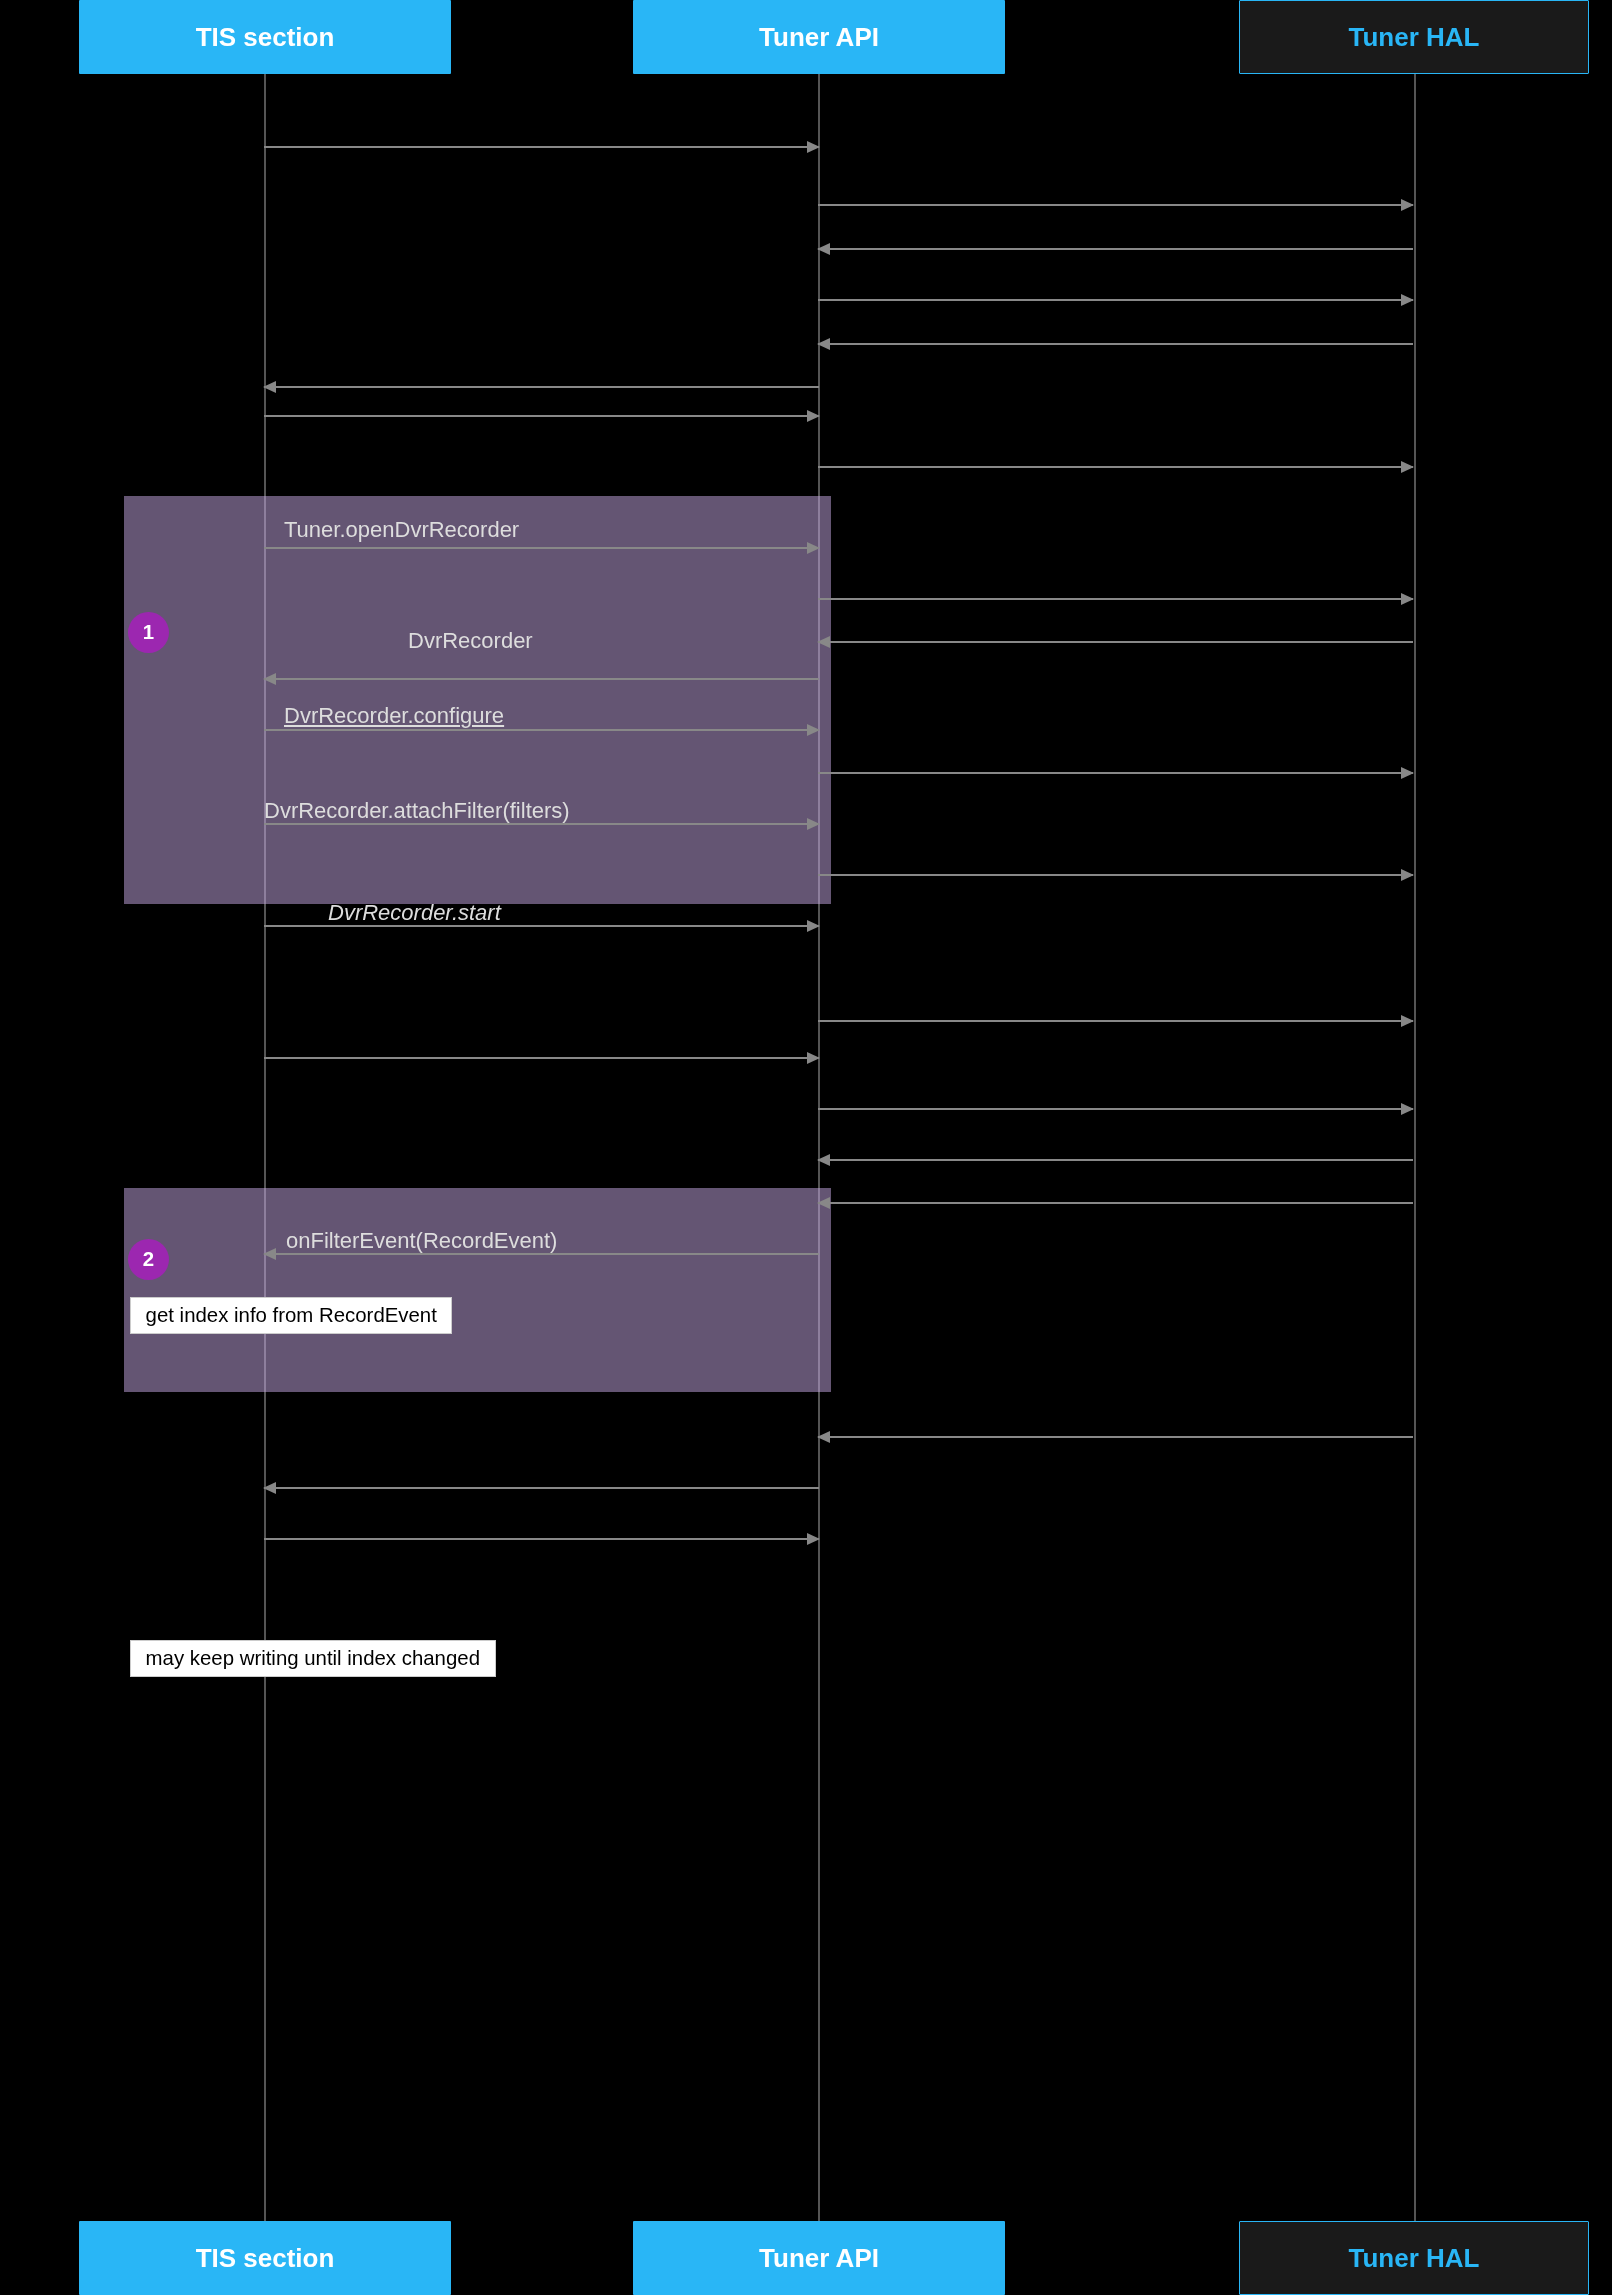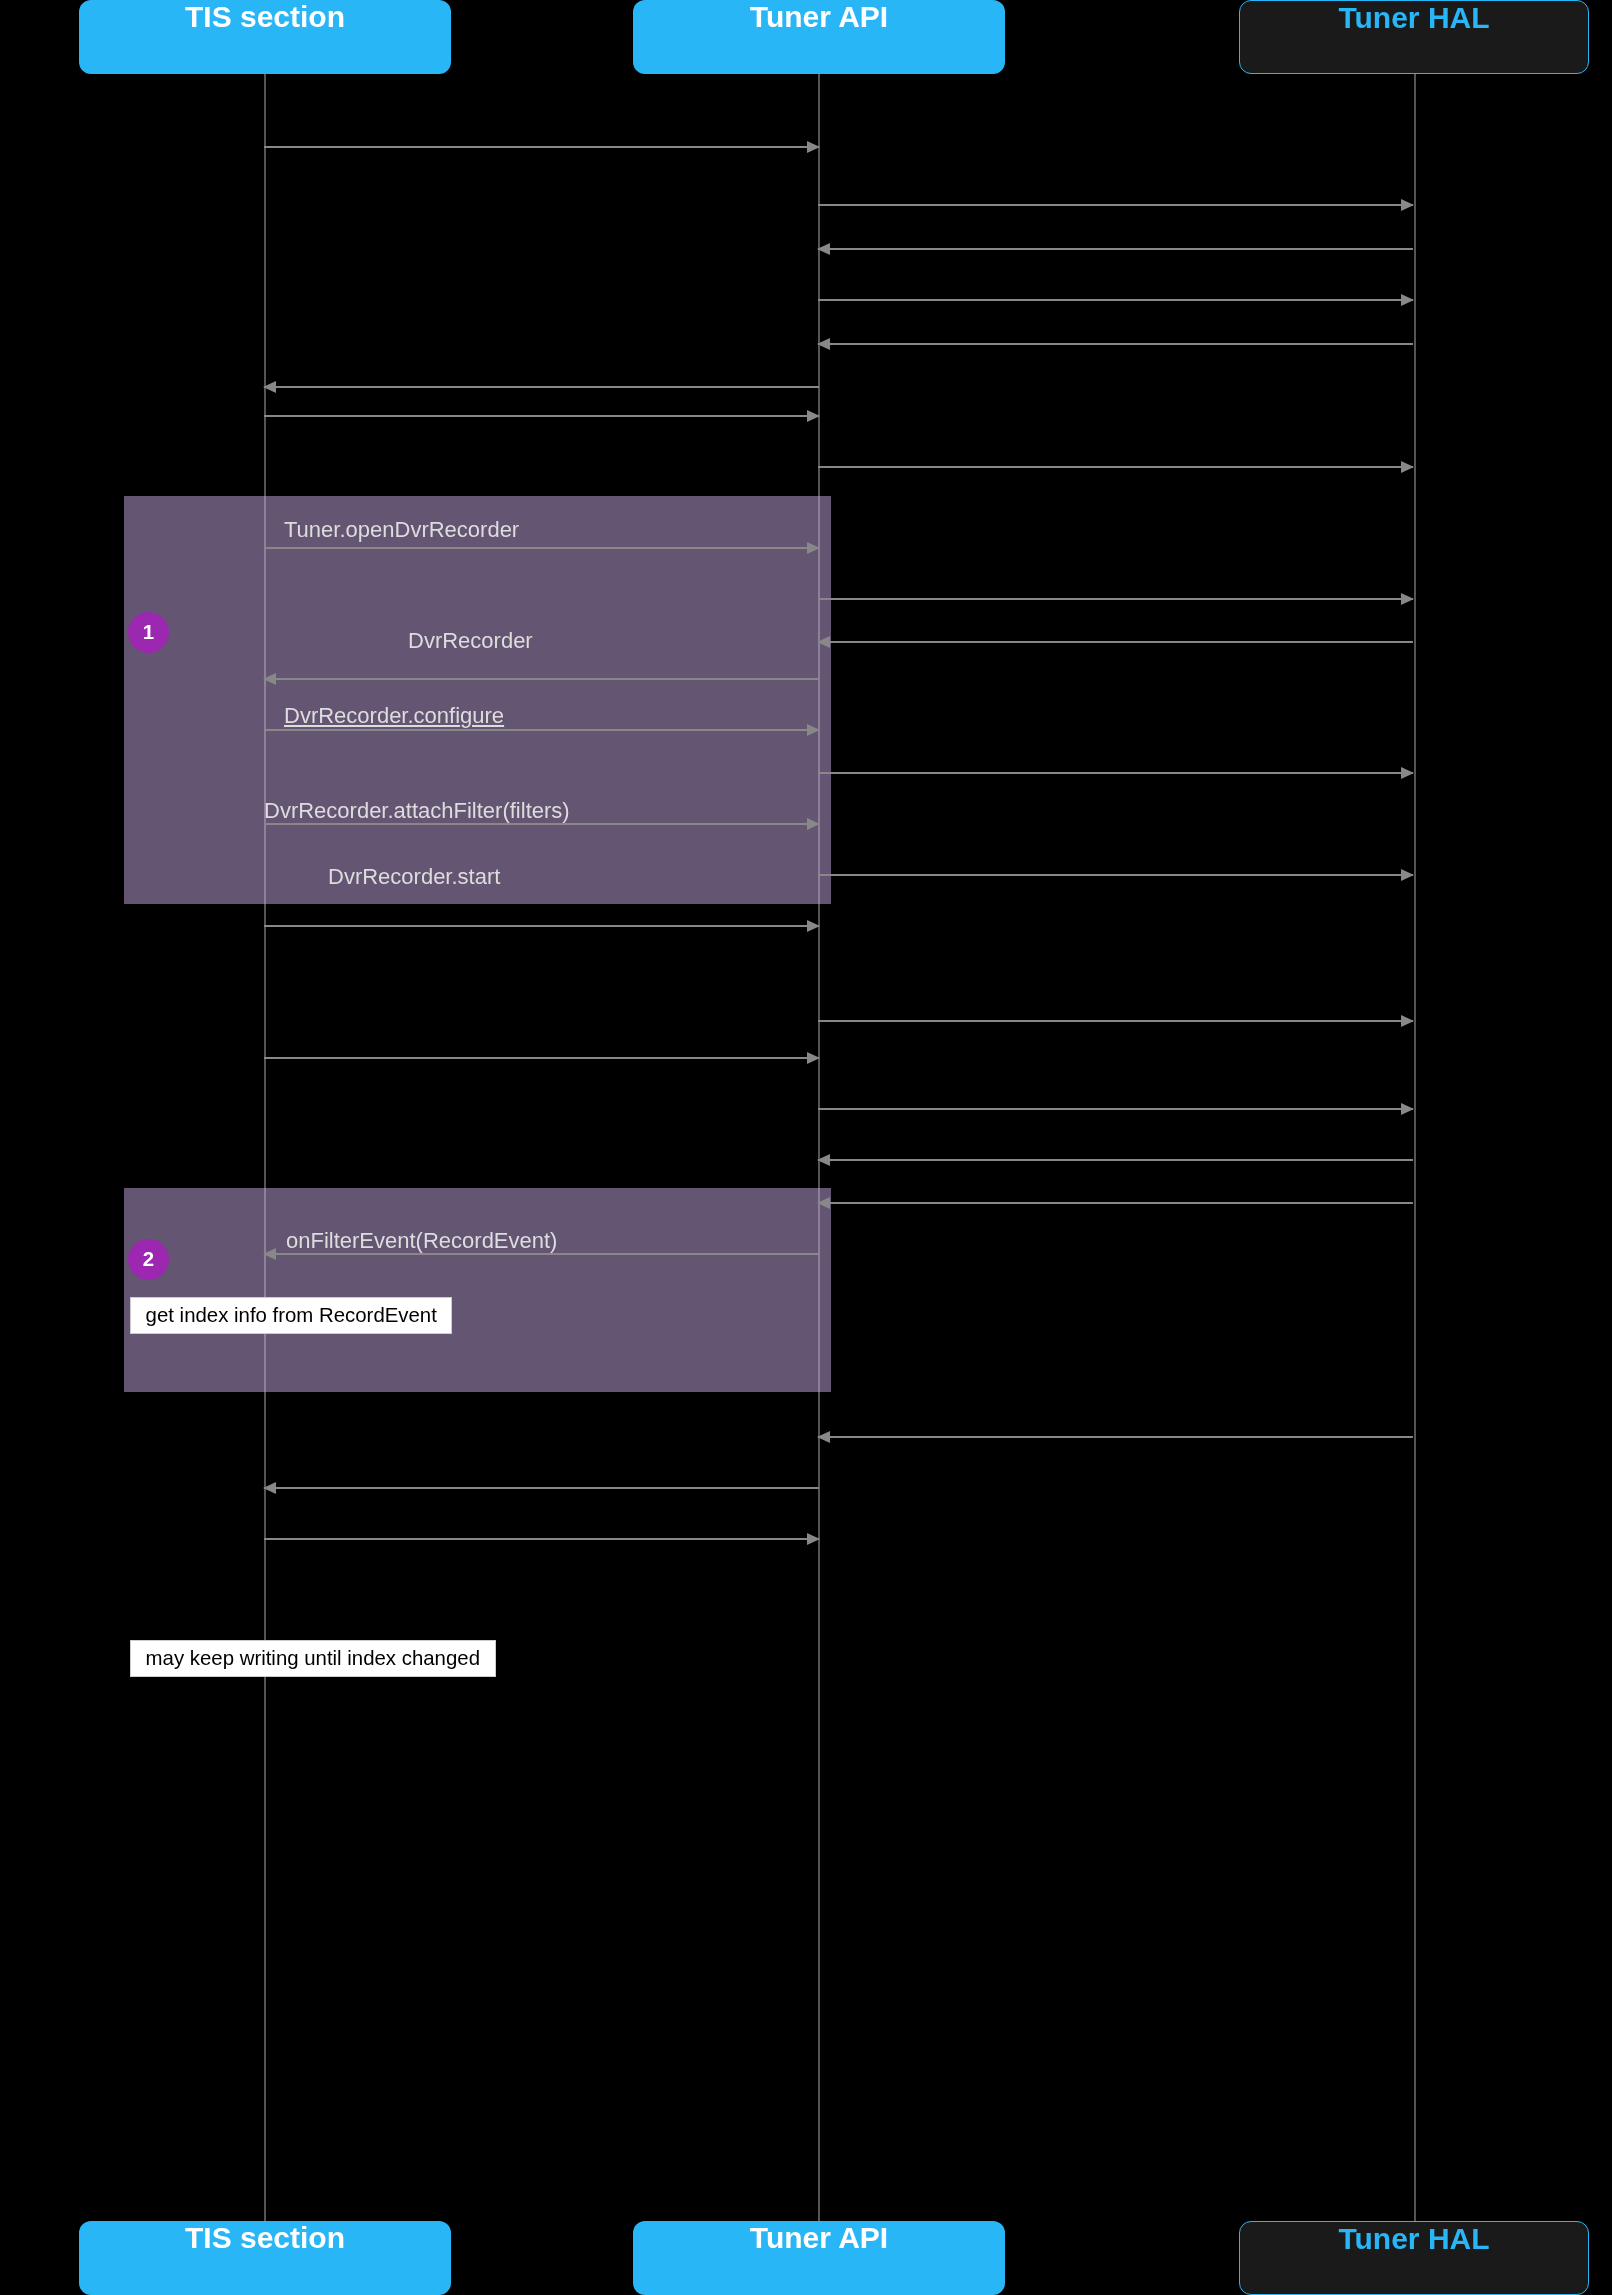--- a/index.html
+++ b/index.html
@@ -16,24 +16,24 @@
       width: 1613px;
       height: 2295px;
       position: relative;
       background: #000;
     }
 
     
     .actor-bar {
       position: absolute;
       display: flex;
-      align-items: flex-start;
+      align-items: center;
       justify-content: center;
-      border-radius: 12px;
-      font-size: 30px;
+      border-radius: 1px;
+      font-size: 26px;
       font-weight: 600;
       color: #fff;
     }
 
     .actor-tis-top {
       background: #29b6f6;
       left: 79px;
       top: 0;
       width: 372px;
       height: 74px;
@@ -217,21 +217,21 @@
   <span class="arrow-label" style="left:284px; top:703px;text-decoration:underline;">DvrRecorder.configure</span>
 
   <div class="arrow" style="left:818px; top:772px; width:595px;"></div>
 
   <div class="arrow" style="left:264px; top:823px; width:555px;"></div>
   <span class="arrow-label" style="left:264px; top:798px;">DvrRecorder.attachFilter(filters)</span>
 
   <div class="arrow" style="left:818px; top:874px; width:595px;"></div>
 
   <div class="arrow" style="left:264px; top:925px; width:555px;"></div>
-  <span class="arrow-label" style="left:328px; top:864px;">DvrRecorder.start</span>
+  <span class="arrow-label" style="left:328px; top:900px;font-style:italic;">DvrRecorder.start</span>
 
   <div class="arrow" style="left:818px; top:1020px; width:595px;"></div>
 
   <div class="arrow" style="left:264px; top:1057px; width:555px;"></div>
 
   <div class="arrow" style="left:818px; top:1108px; width:595px;"></div>
 
   <div class="arrow left" style="left:818px; top:1159px; width:595px;"></div>
 
   <div class="seq-box" style="left:124px; top:1188px; width:707px; height:204px;"></div>

